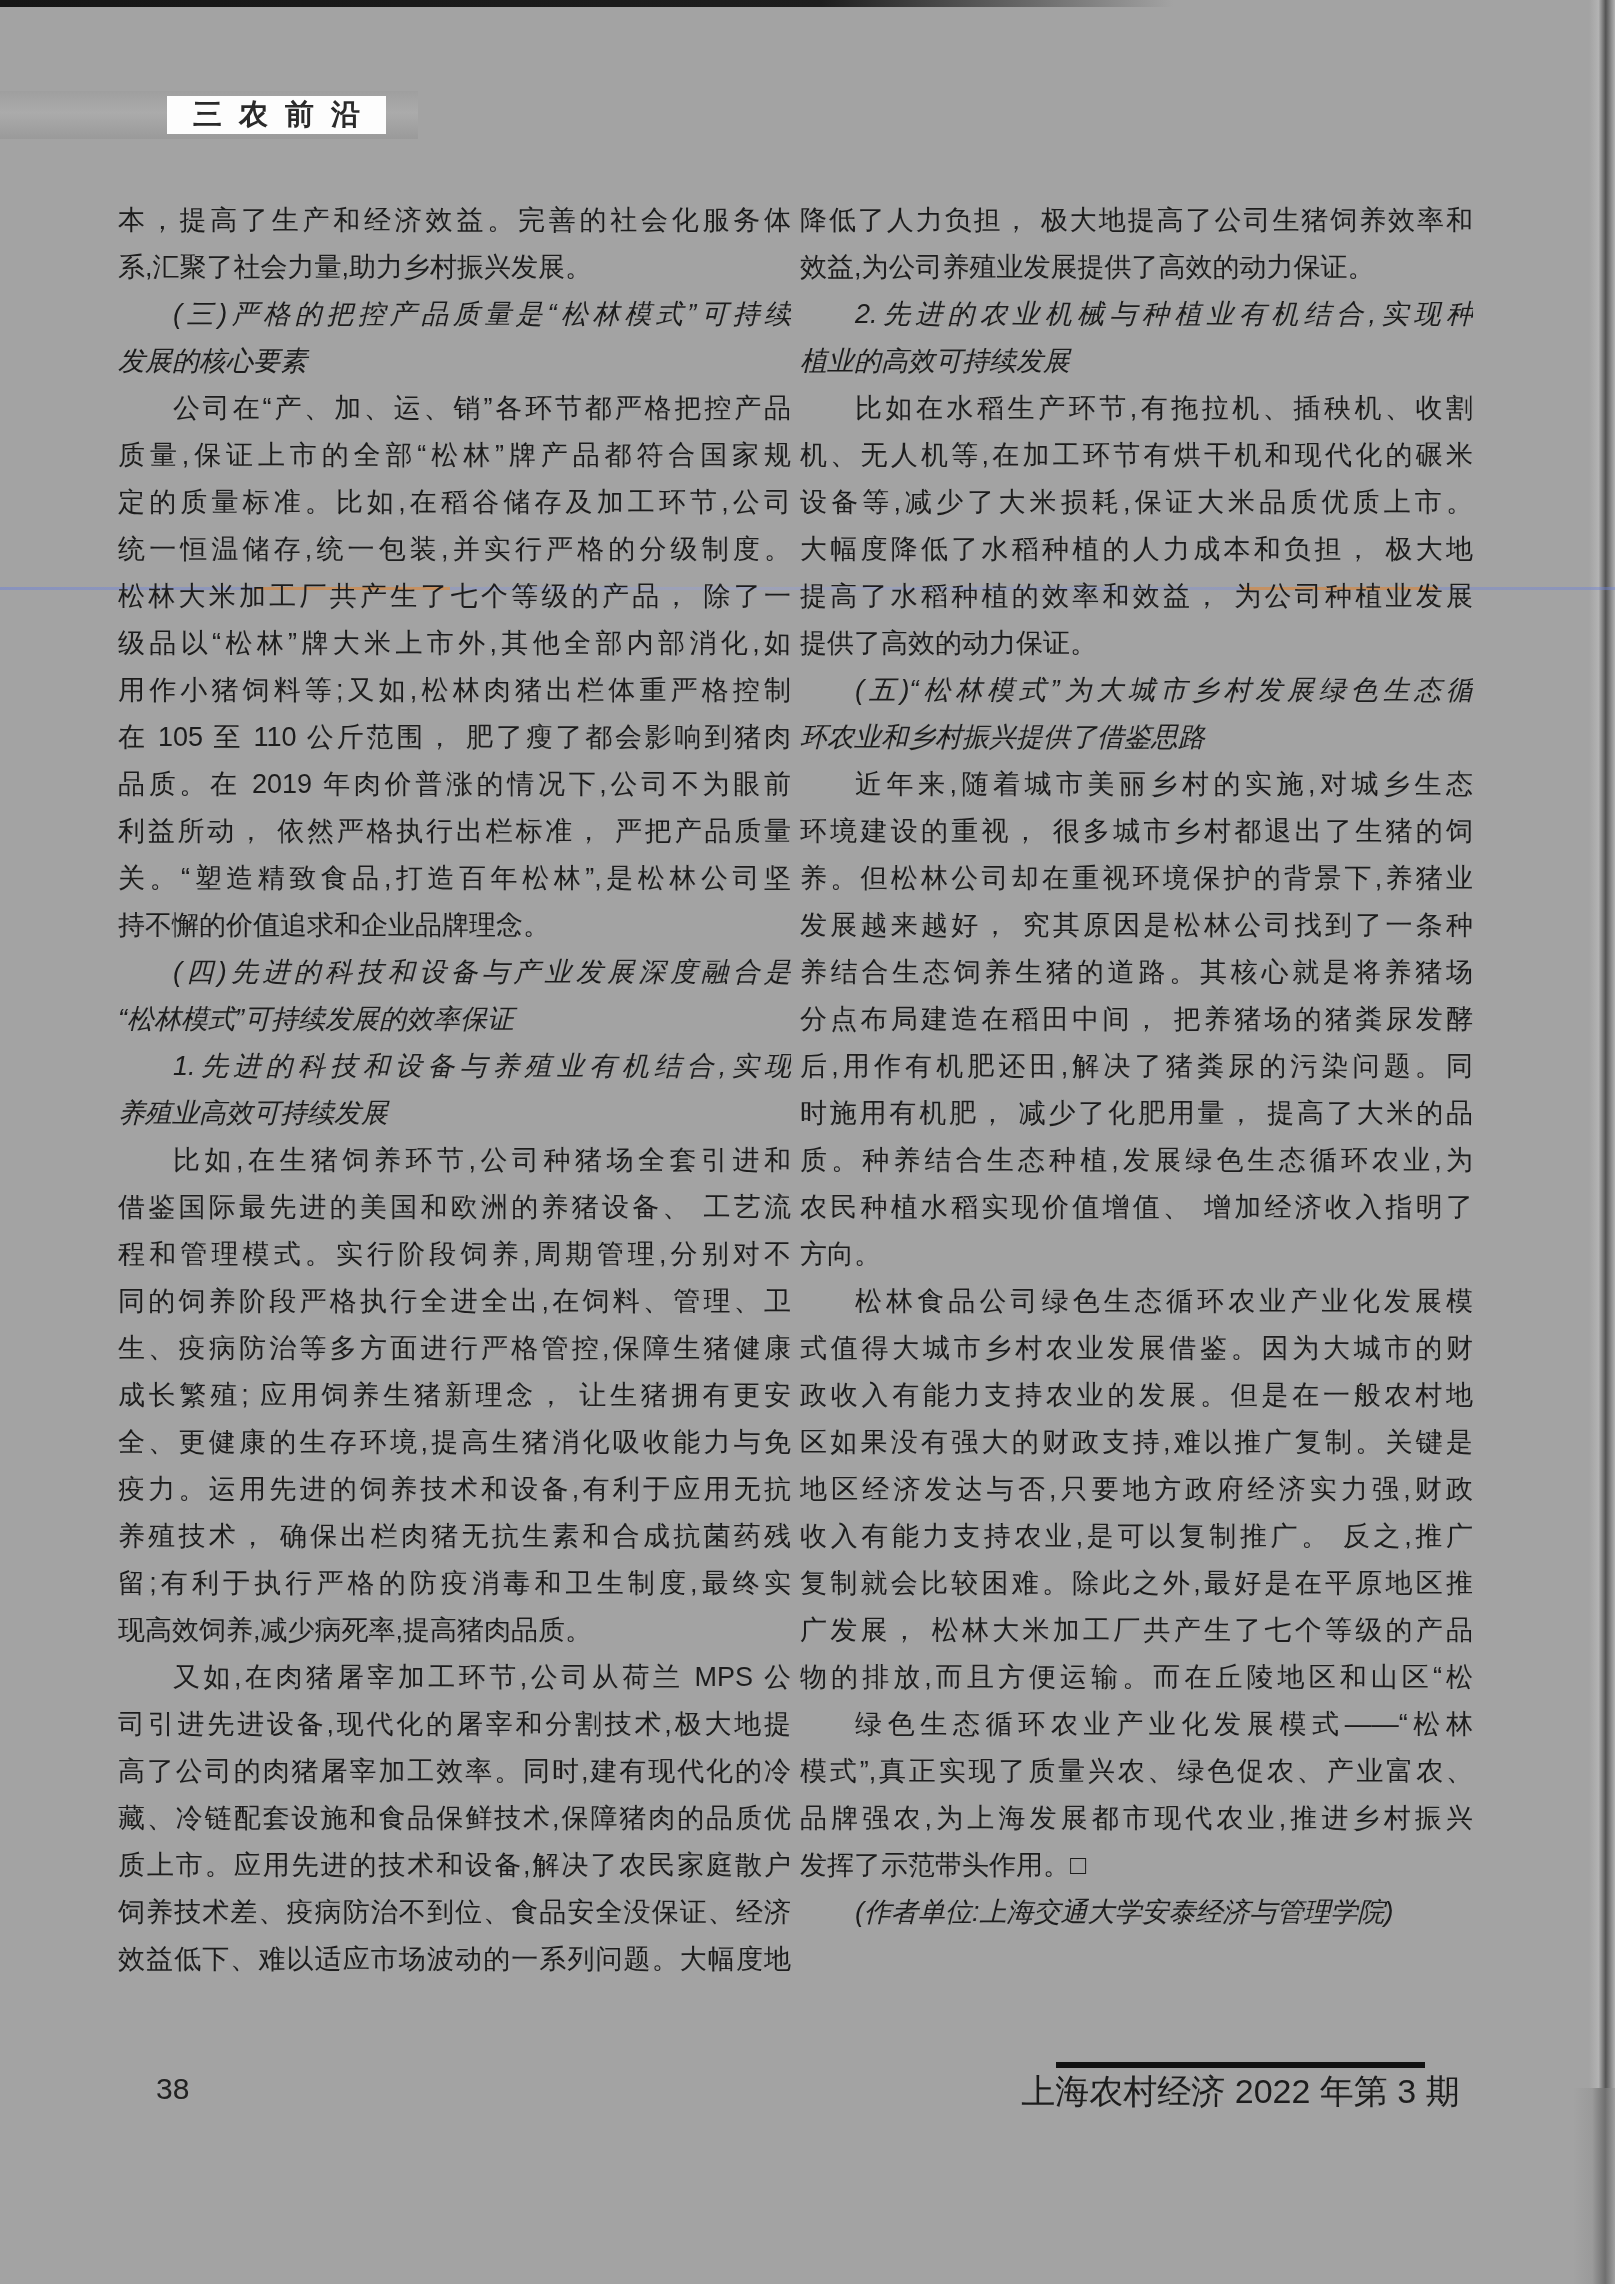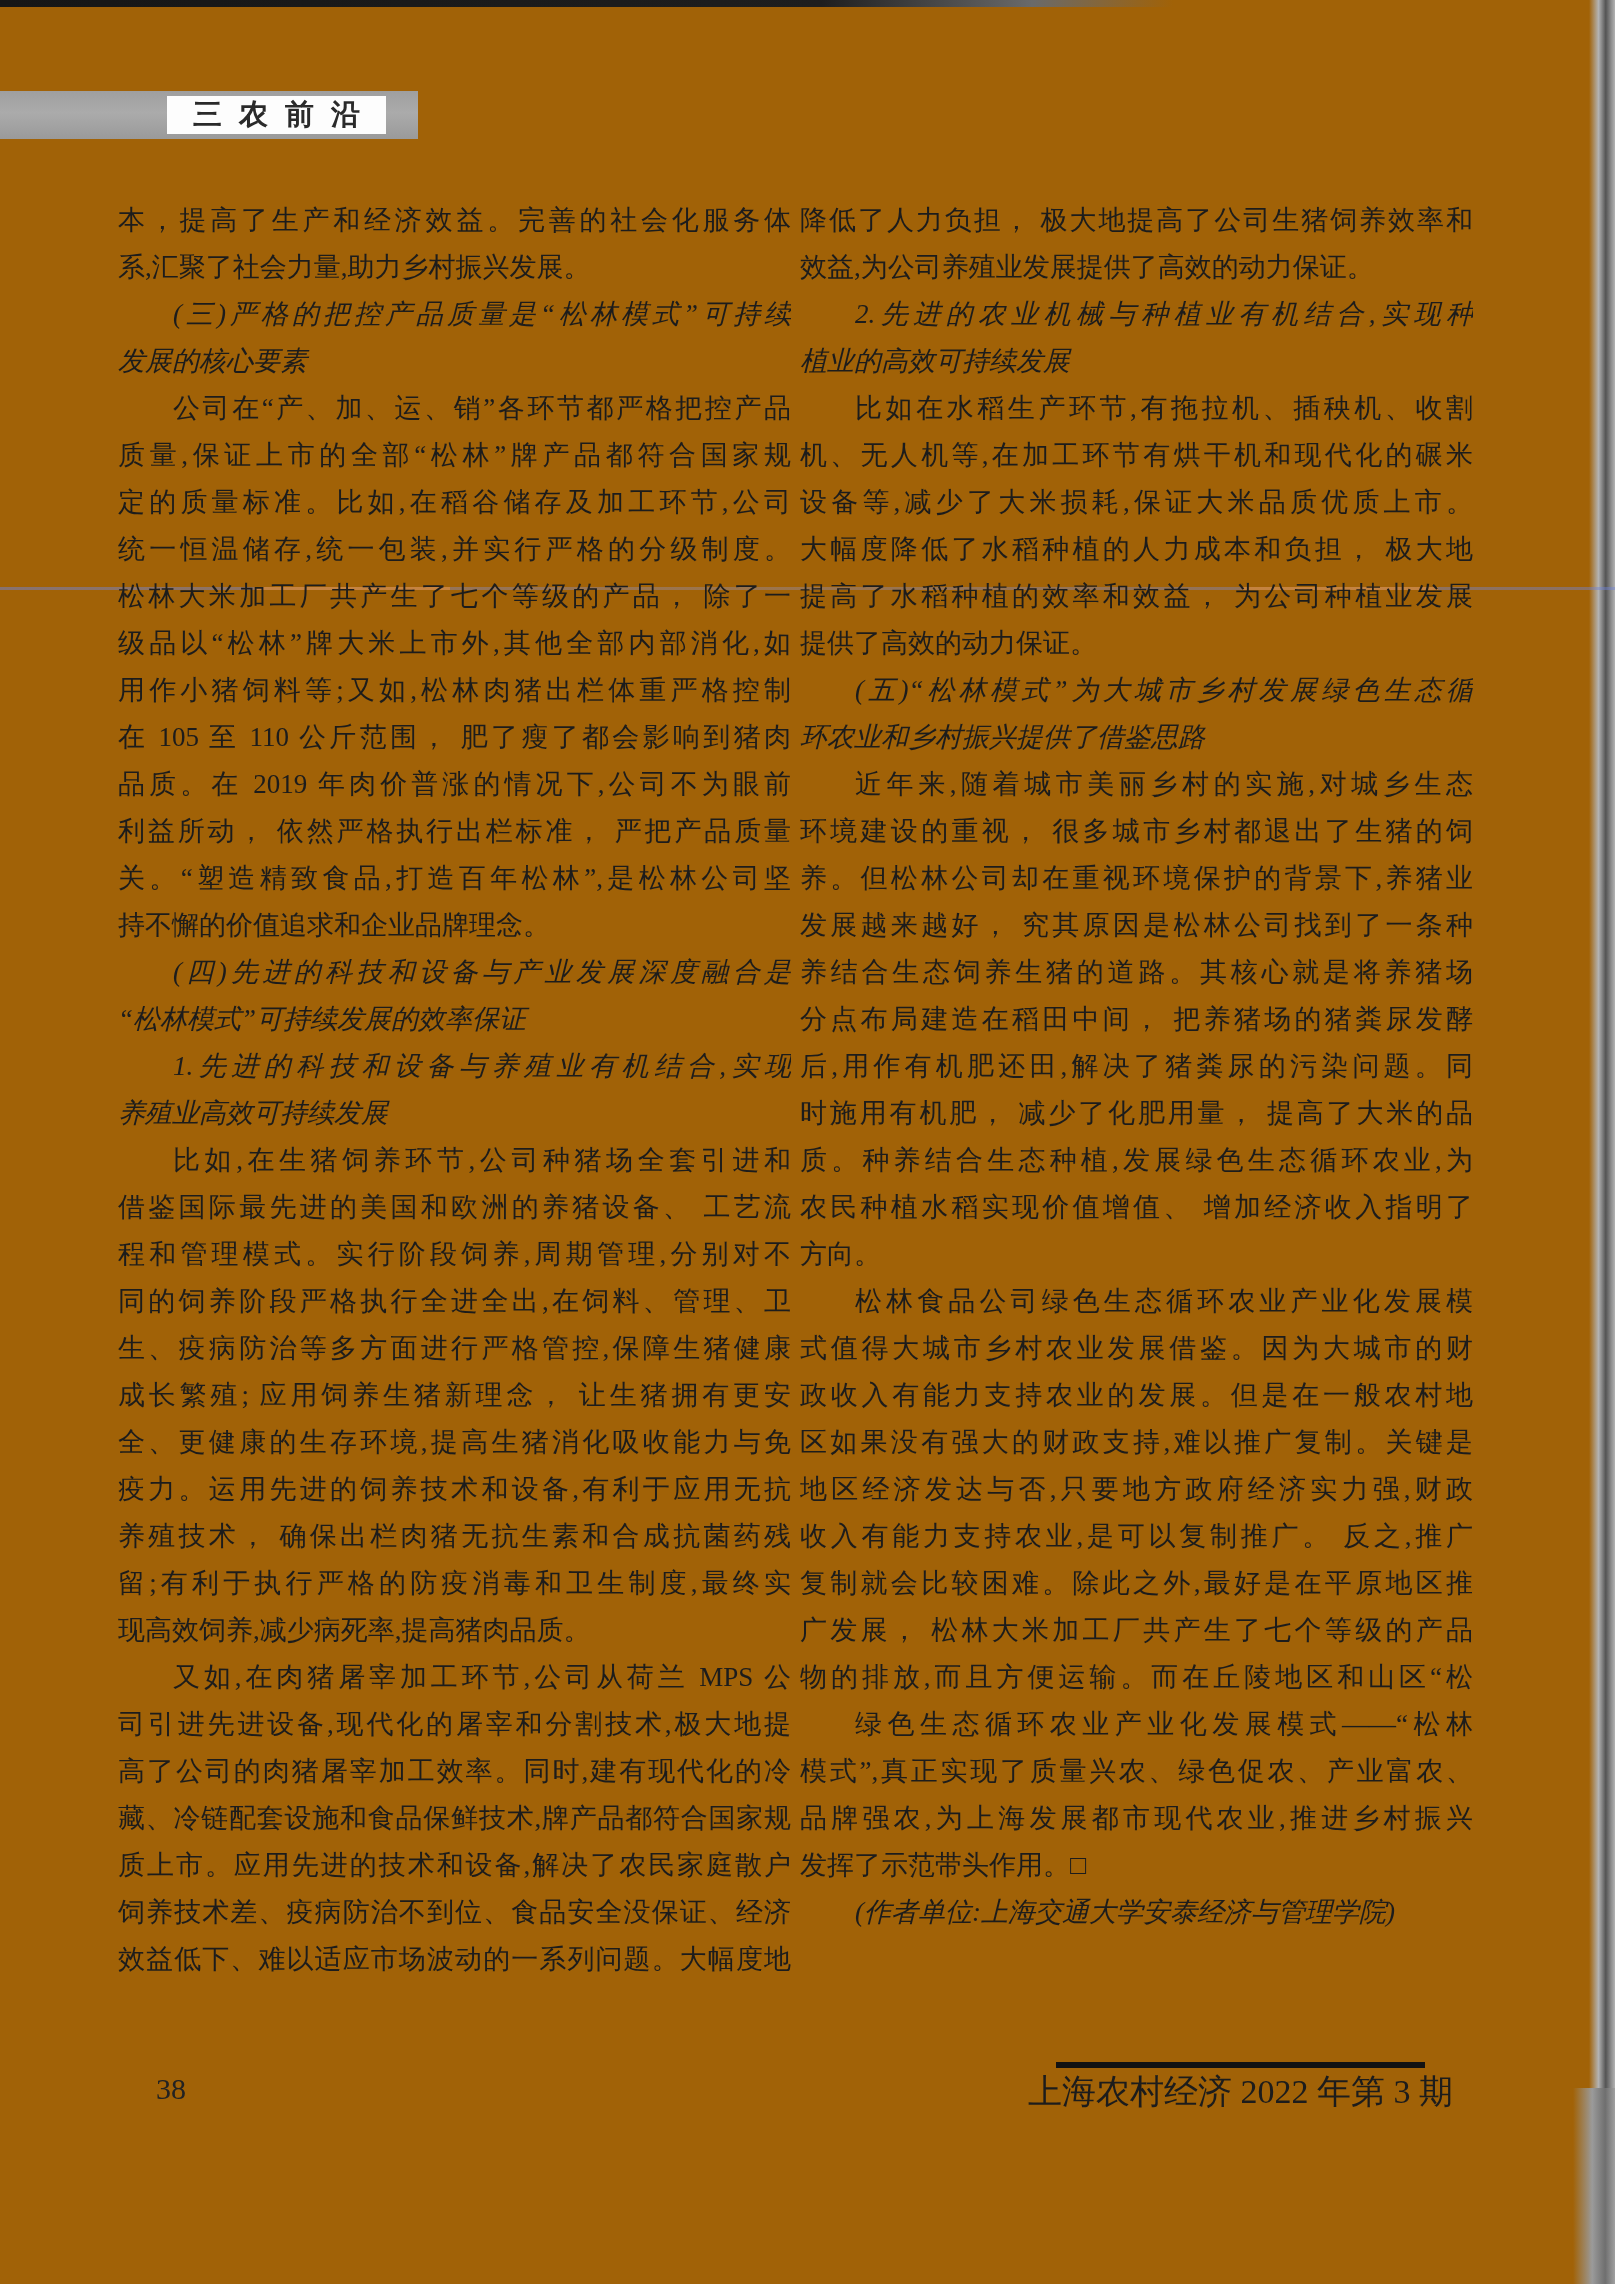--- a/index.html
+++ b/index.html
@@ -1,19 +1,19 @@
 <!DOCTYPE html>
 <html style="font-size:10.4px"><head>
 <meta charset="utf-8">
 <style>
   html,body { margin:0; padding:0; background:#e8e8e6; }
   .page {
     position:relative; width:1616px; height:2284px;
-    background:#a16207; overflow:hidden;
-    font-family:Liberation Serif, serif;
+    background:#a3a3a3; overflow:hidden;
+    font-family:Liberation Sans, sans-serif;
     color:#1e1e1e;
   }
   
   .scan-top-edge {
     position:absolute; left:0; top:0; width:1173px; height:7.2px;
     background:linear-gradient(to right,#161616 0%,#1e1e1e 70%,#6a6a6a 88%,rgba(160,160,160,0) 100%);
   }
   .scan-right-edge {
     position:absolute; right:0; top:0; width:27px; height:2284px;
     background:linear-gradient(to right, rgba(190,190,190,0) 0%, #b3b3b3 35%, #545454 62%, #8d8d8d 82%, #bdbdbd 100%);
@@ -109,21 +109,21 @@
       <div class="line">生、疫病防治等多方面进行严格管控,保障生猪健康</div>
       <div class="line">成长繁殖; 应用饲养生猪新理念， 让生猪拥有更安</div>
       <div class="line">全、更健康的生存环境,提高生猪消化吸收能力与免</div>
       <div class="line">疫力。运用先进的饲养技术和设备,有利于应用无抗</div>
       <div class="line">养殖技术， 确保出栏肉猪无抗生素和合成抗菌药残</div>
       <div class="line">留;有利于执行严格的防疫消毒和卫生制度,最终实</div>
       <div class="line end">现高效饲养,减少病死率,提高猪肉品质。</div>
       <div class="line indent">又如,在肉猪屠宰加工环节,公司从荷兰 MPS 公</div>
       <div class="line">司引进先进设备,现代化的屠宰和分割技术,极大地提</div>
       <div class="line">高了公司的肉猪屠宰加工效率。同时,建有现代化的冷</div>
-      <div class="line">藏、冷链配套设施和食品保鲜技术,牌产品都符合国家规</div>
+      <div class="line">藏、冷链配套设施和食品保鲜技术,保障猪肉的品质优</div>
       <div class="line">质上市。应用先进的技术和设备,解决了农民家庭散户</div>
       <div class="line">饲养技术差、疫病防治不到位、食品安全没保证、经济</div>
       <div class="line">效益低下、难以适应市场波动的一系列问题。大幅度地</div>
     </div>
   <div class="col right">
       <div class="line">降低了人力负担， 极大地提高了公司生猪饲养效率和</div>
       <div class="line end">效益,为公司养殖业发展提供了高效的动力保证。</div>
       <div class="line kai indent">2.先进的农业机械与种植业有机结合,实现种</div>
       <div class="line kai end">植业的高效可持续发展</div>
       <div class="line indent">比如在水稻生产环节,有拖拉机、插秧机、收割</div>

